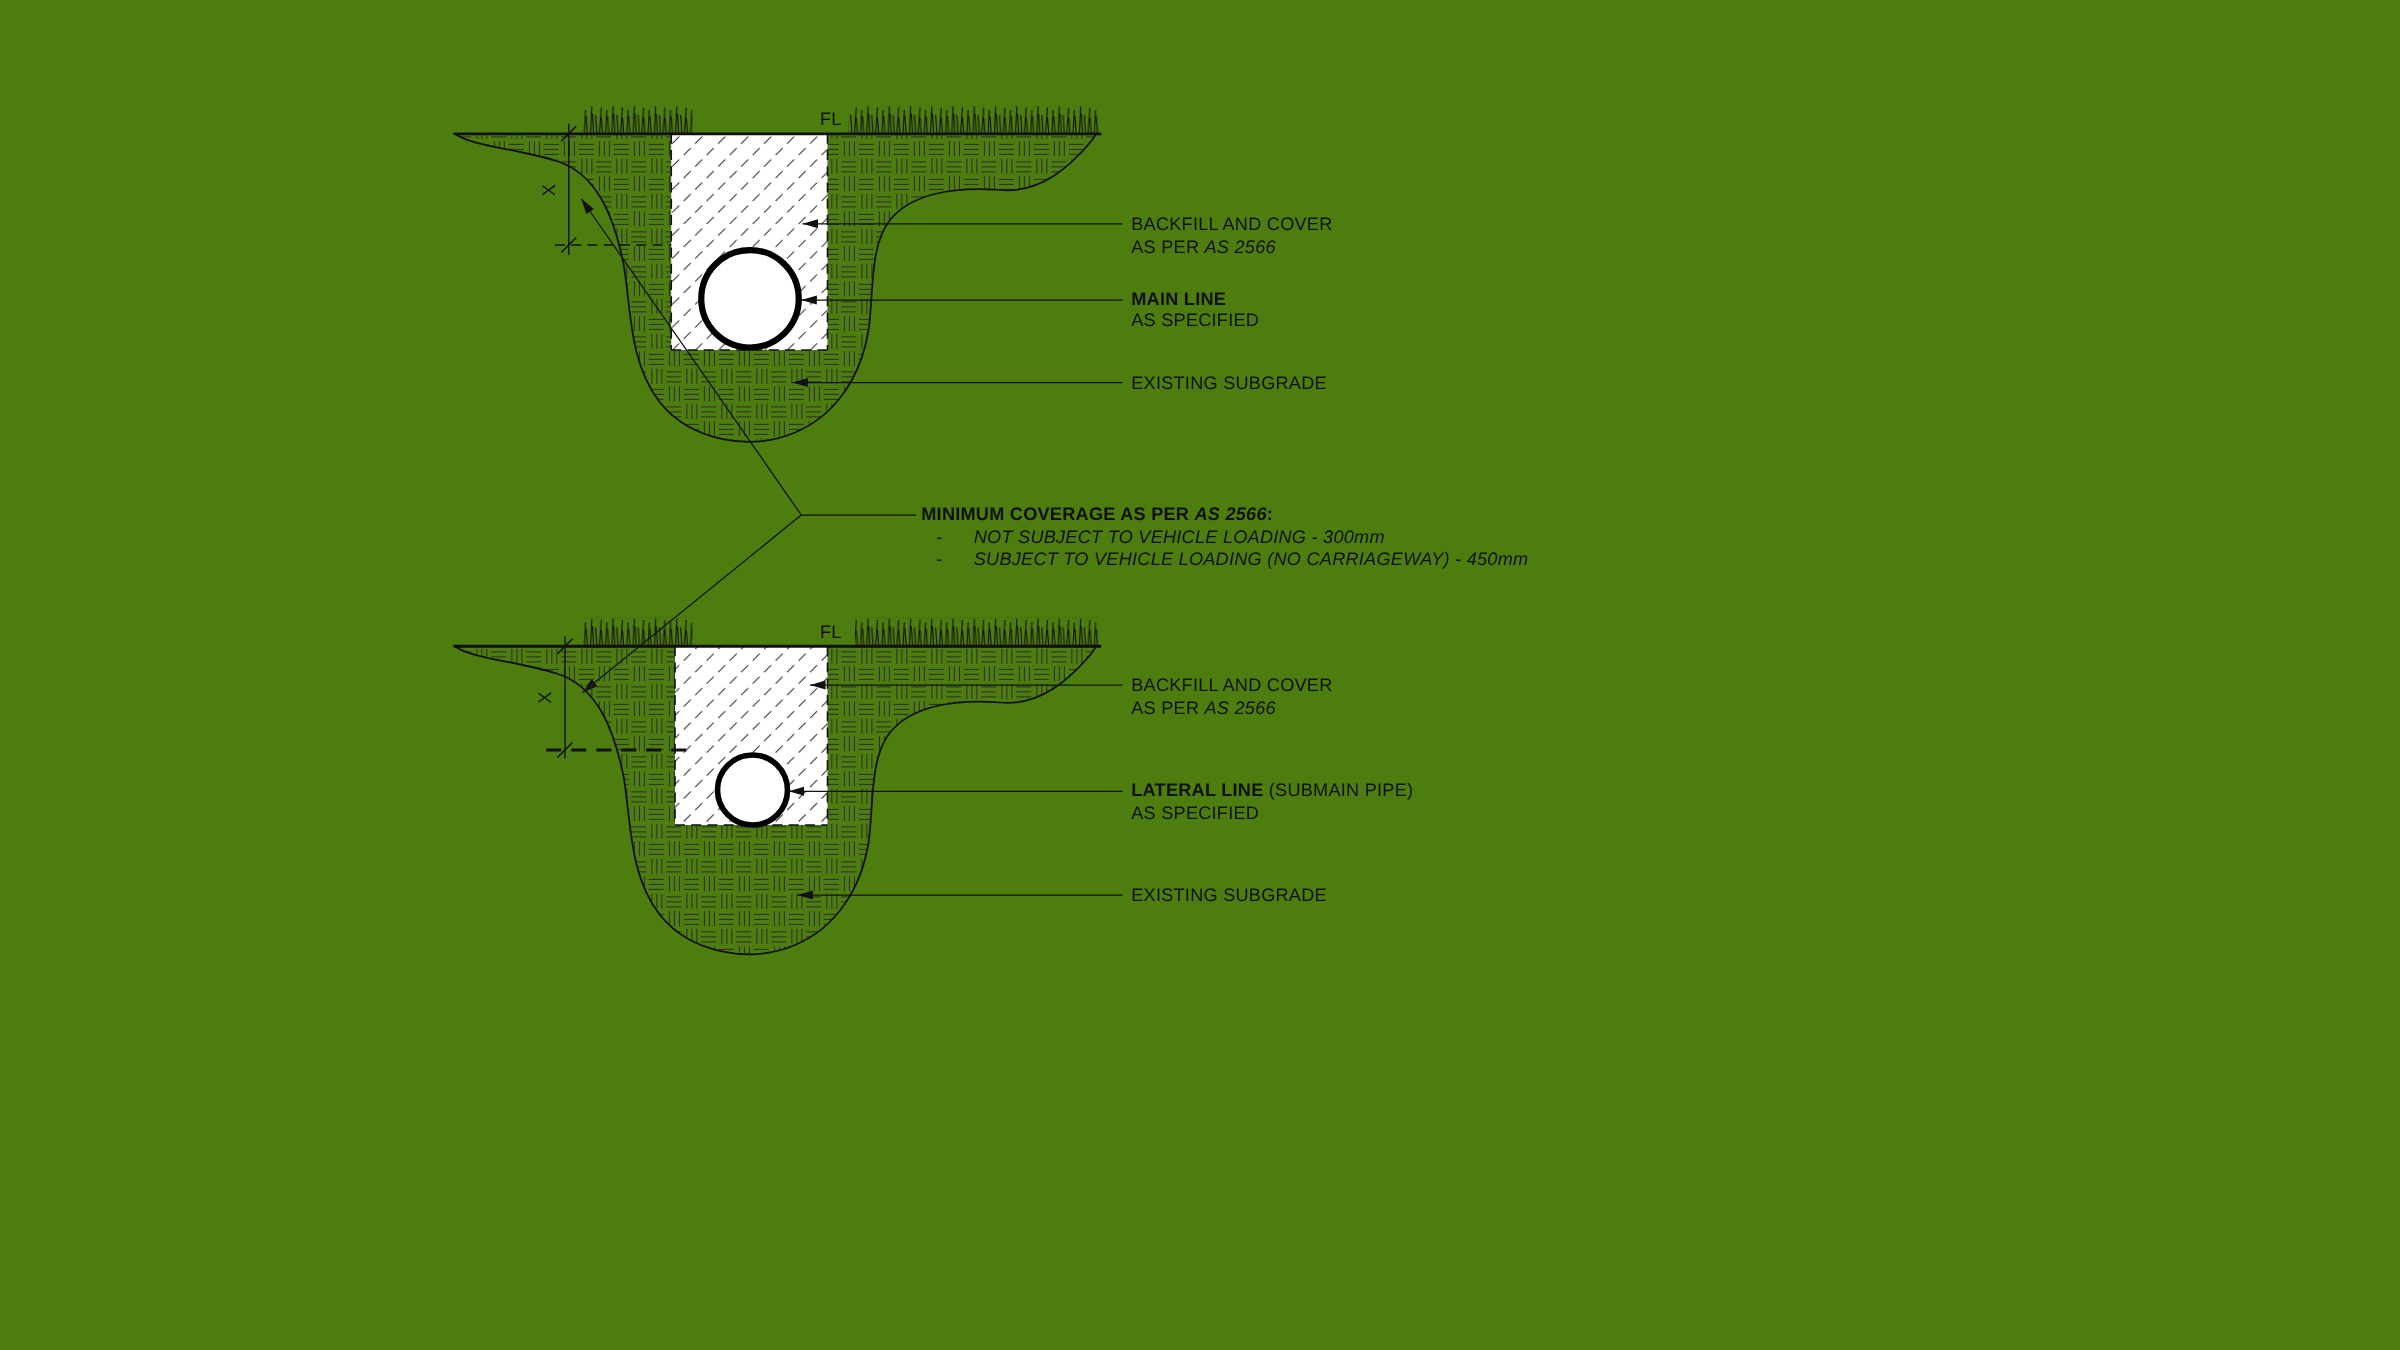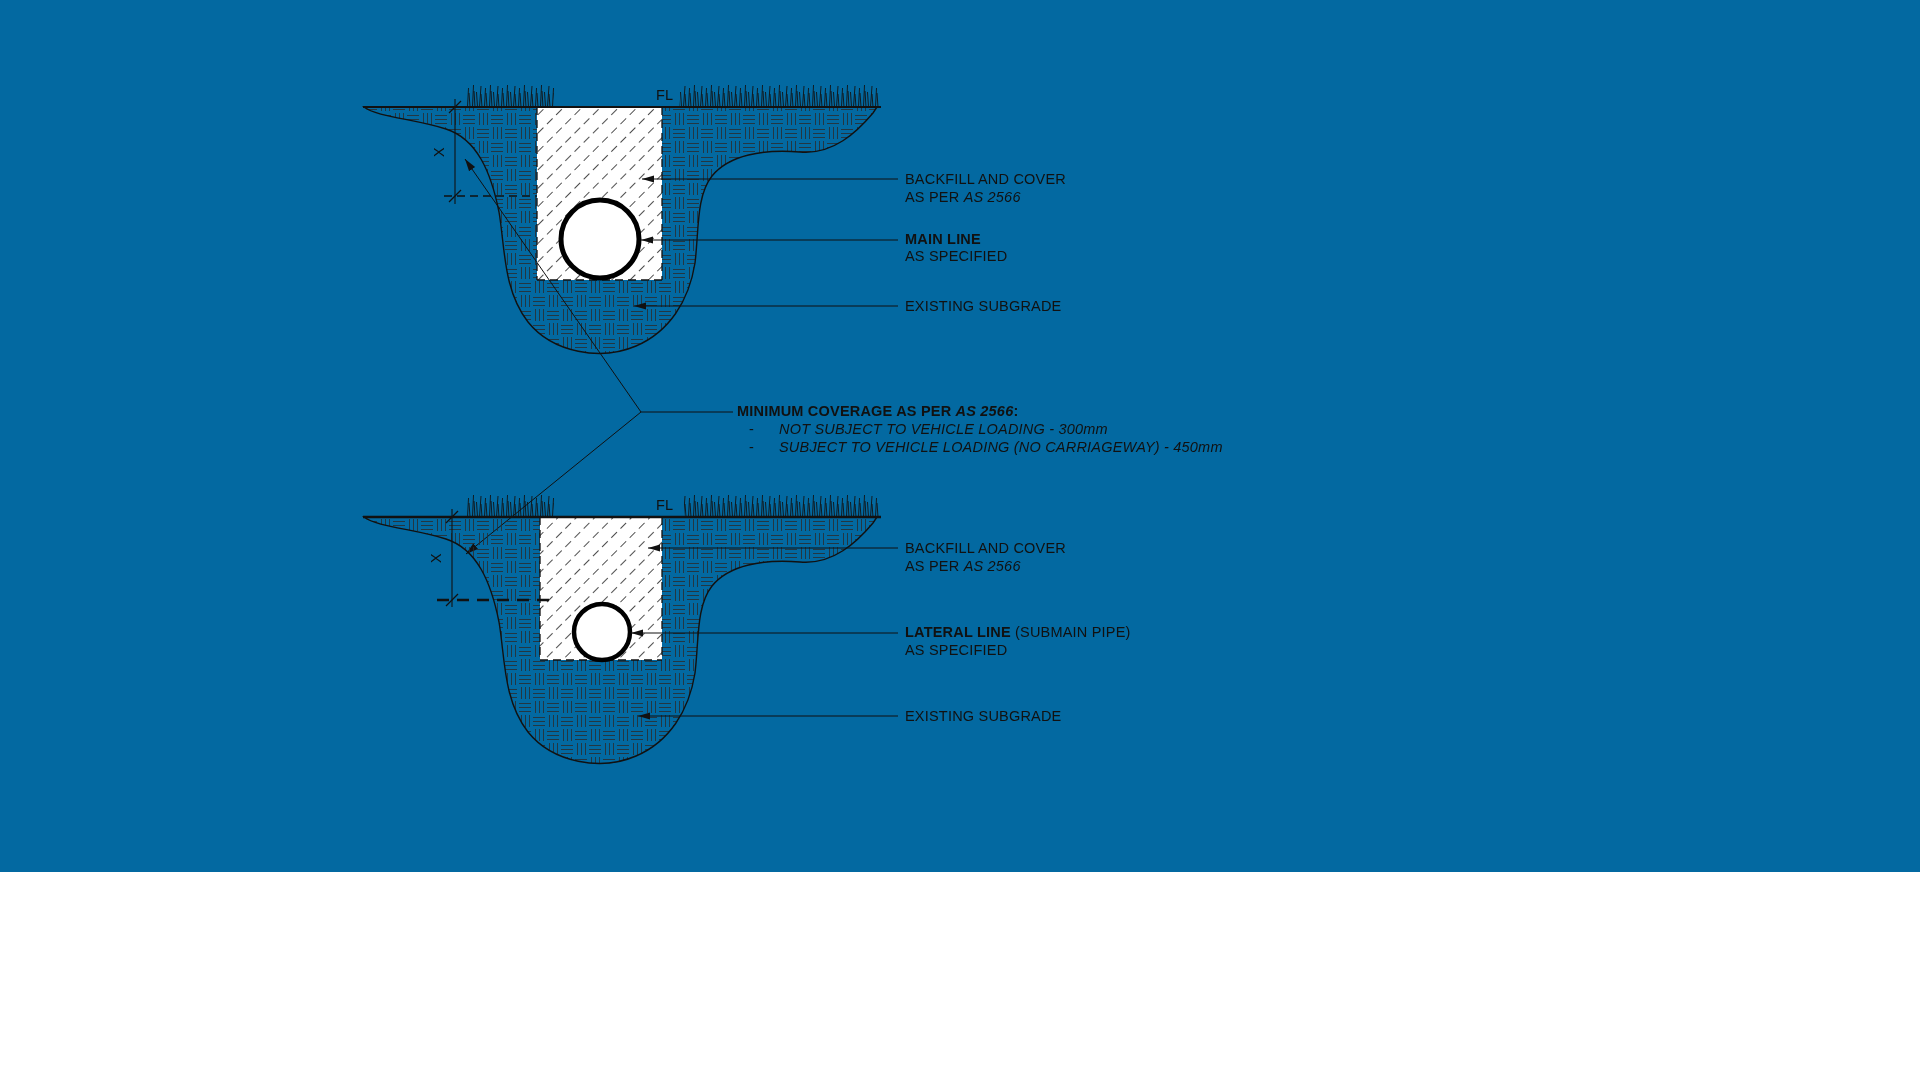--- a/index.html
+++ b/index.html
@@ -1,20 +1,20 @@
 <!DOCTYPE html>
 <html><head>
 <meta charset="utf-8">
 <style>
   html, body { margin: 0; padding: 0; background: #ffffff; }
   .canvas {
     position: relative;
     width: 1920px;
-    height: 872px;
-    background: #0369a1;
+    height: 1080px;
+    background: #4d7c0f;
     font-family: "Liberation Sans", sans-serif;
   }
   svg text {
     font-family: "Liberation Sans", sans-serif;
     fill: #111111;
     font-size: 14.5px;
     letter-spacing: 0.2px;
   }
   .lbl-bold   { font-weight: 700; }
   .lbl-italic { font-style: italic; }

